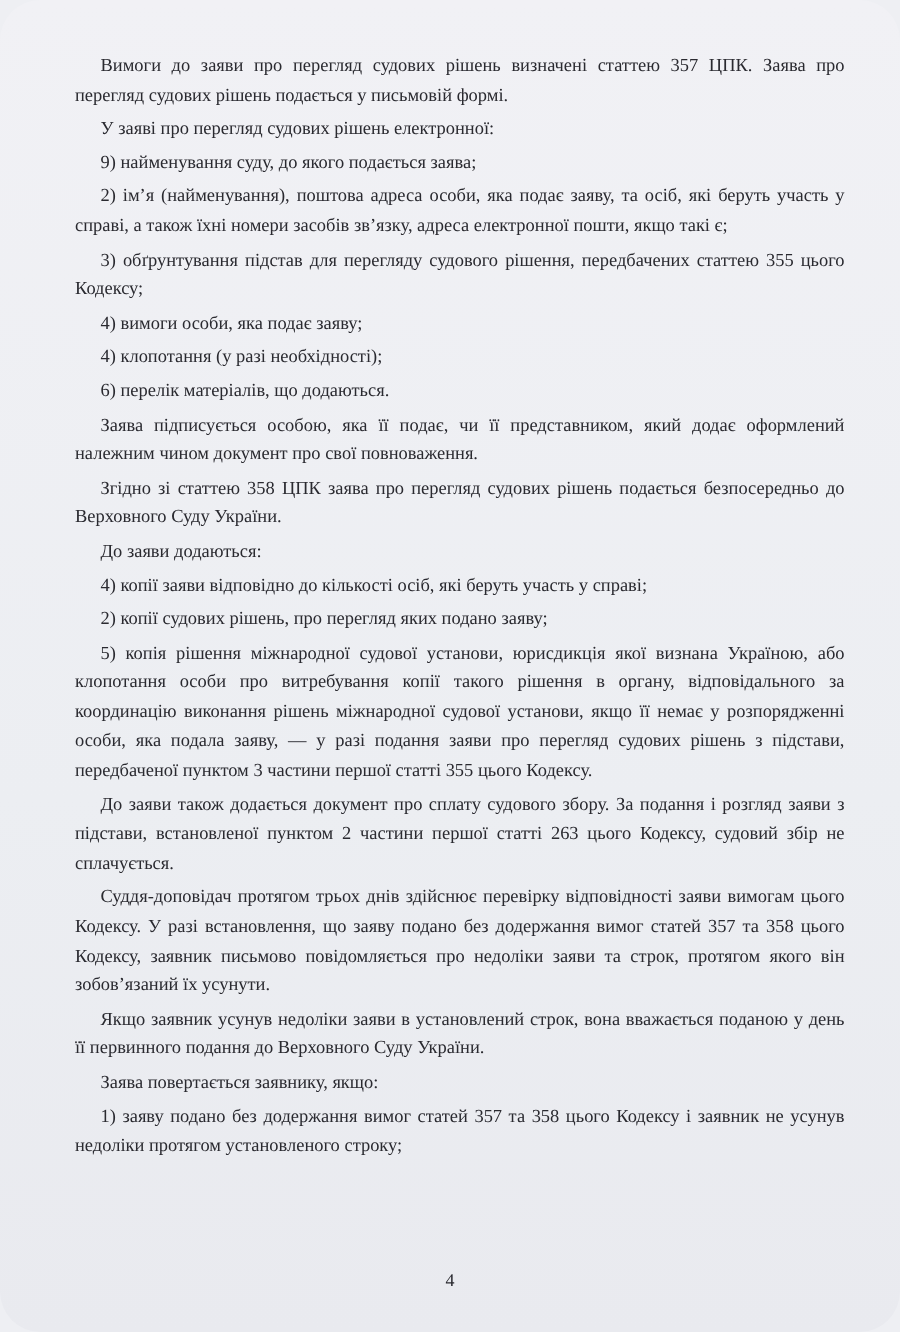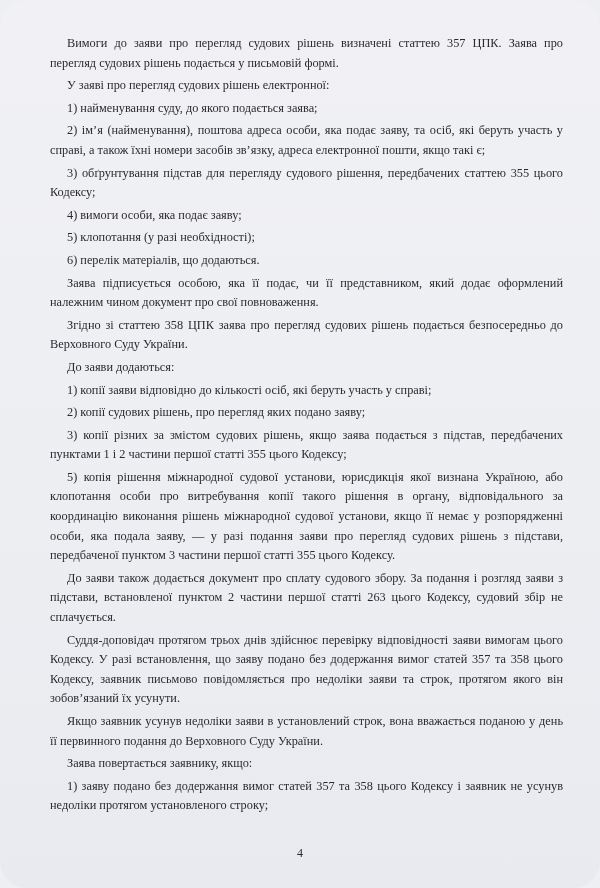--- a/index.html
+++ b/index.html
@@ -37,32 +37,31 @@
     font-size: 12px;
   }
 </style>
 </head>
 <body>
 
 <div class="page">
   <div class="content">
     <p>Вимоги до заяви про перегляд судових рішень визначені статтею 357 ЦПК. Заява про перегляд судових рішень подається у письмовій формі.</p>
     <p class="gap">У заяві про перегляд судових рішень електронної:</p>
-    <p class="gap">1) найменування суду, до якого подається заява;</p>
+    <p class="gap">9) найменування суду, до якого подається заява;</p>
     <p class="gap">2) ім’я (найменування), поштова адреса особи, яка подає заяву, та осіб, які беруть участь у справі, а також їхні номери засобів зв’язку, адреса електронної пошти, якщо такі є;</p>
     <p class="gap">3) обґрунтування підстав для перегляду судового рішення, передбачених статтею 355 цього Кодексу;</p>
     <p class="gap">4) вимоги особи, яка подає заяву;</p>
-    <p class="gap">5) клопотання (у разі необхідності);</p>
+    <p class="gap">4) клопотання (у разі необхідності);</p>
     <p class="gap">6) перелік матеріалів, що додаються.</p>
     <p class="gap">Заява підписується особою, яка її подає, чи її представником, який додає оформлений належним чином документ про свої повноваження.</p>
     <p class="gap">Згідно зі статтею 358 ЦПК заява про перегляд судових рішень подається безпосередньо до Верховного Суду України.</p>
     <p class="gap">До заяви додаються:</p>
-    <p class="gap">1) копії заяви відповідно до кількості осіб, які беруть участь у справі;</p>
+    <p class="gap">4) копії заяви відповідно до кількості осіб, які беруть участь у справі;</p>
     <p class="gap">2) копії судових рішень, про перегляд яких подано заяву;</p>
-    <p class="gap">3) копії різних за змістом судових рішень, якщо заява подається з підстав, передбачених пунктами 1 і 2 частини першої статті 355 цього Кодексу;</p>
     <p class="gap">5) копія рішення міжнародної судової установи, юрисдикція якої визнана Україною, або клопотання особи про витребування копії такого рішення в органу, відповідального за координацію виконання рішень міжнародної судової установи, якщо її немає у розпорядженні особи, яка подала заяву, — у разі подання заяви про перегляд судових рішень з підстави, передбаченої пунктом 3 частини першої статті 355 цього Кодексу.</p>
     <p class="gap">До заяви також додається документ про сплату судового збору. За подання і розгляд заяви з підстави, встановленої пунктом 2 частини першої статті 263 цього Кодексу, судовий збір не сплачується.</p>
     <p class="gap">Суддя-доповідач протягом трьох днів здійснює перевірку відповідності заяви вимогам цього Кодексу. У разі встановлення, що заяву подано без додержання вимог статей 357 та 358 цього Кодексу, заявник письмово повідомляється про недоліки заяви та строк, протягом якого він зобов’язаний їх усунути.</p>
     <p class="gap">Якщо заявник усунув недоліки заяви в установлений строк, вона вважається поданою у день її первинного подання до Верховного Суду України.</p>
     <p class="gap">Заява повертається заявнику, якщо:</p>
     <p class="gap">1) заяву подано без додержання вимог статей 357 та 358 цього Кодексу і заявник не усунув недоліки протягом установленого строку;</p>
 
   </div>
   <div class="page-number">4</div>
 </div>

